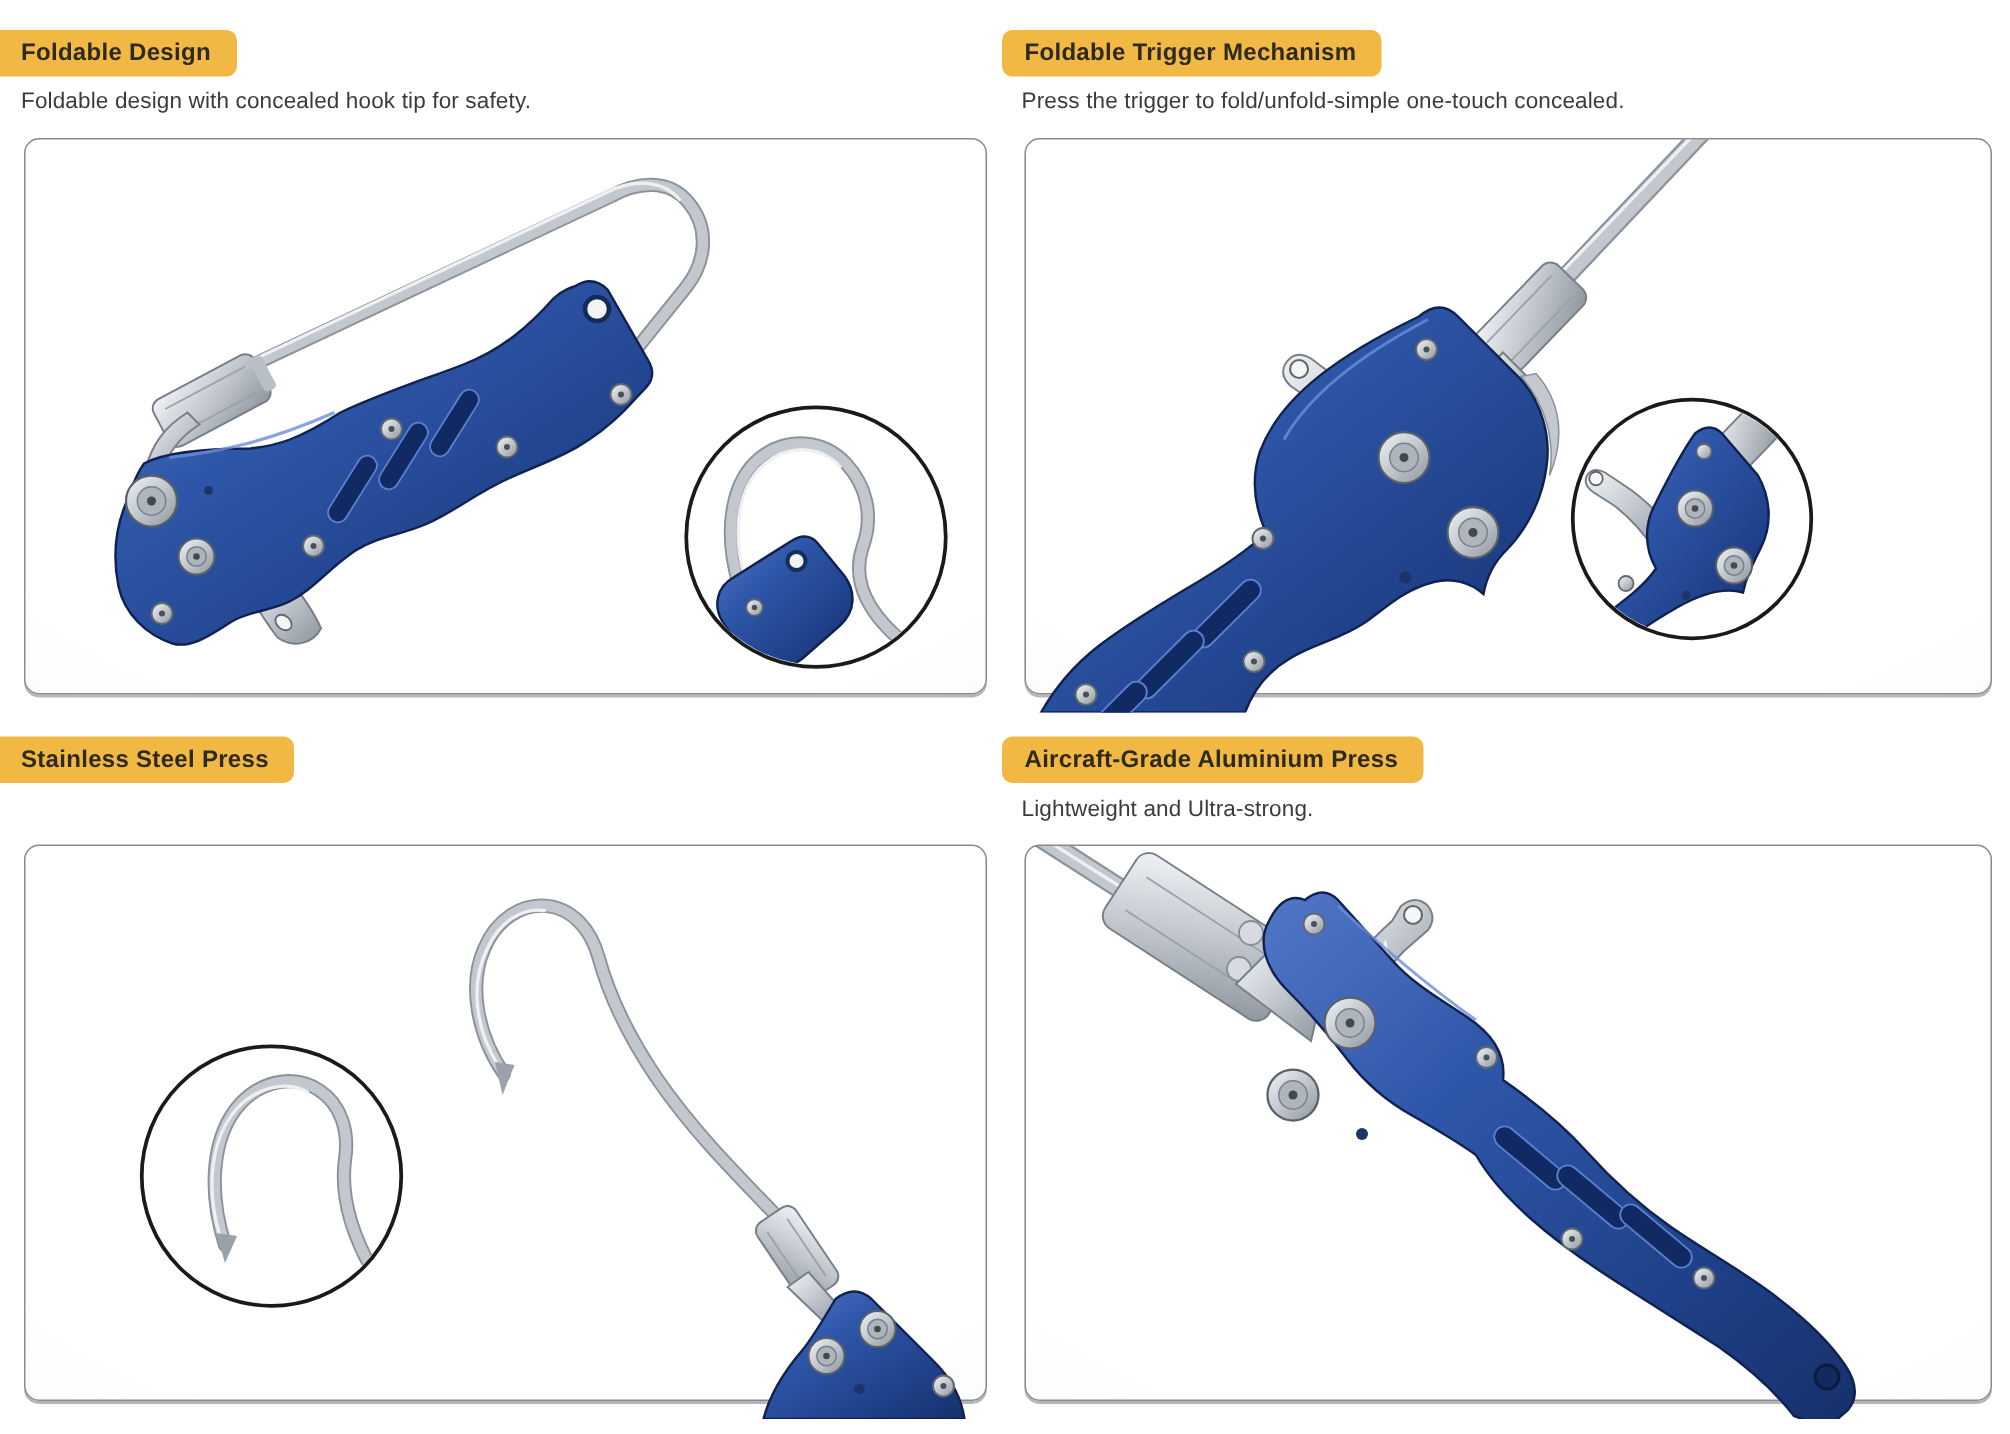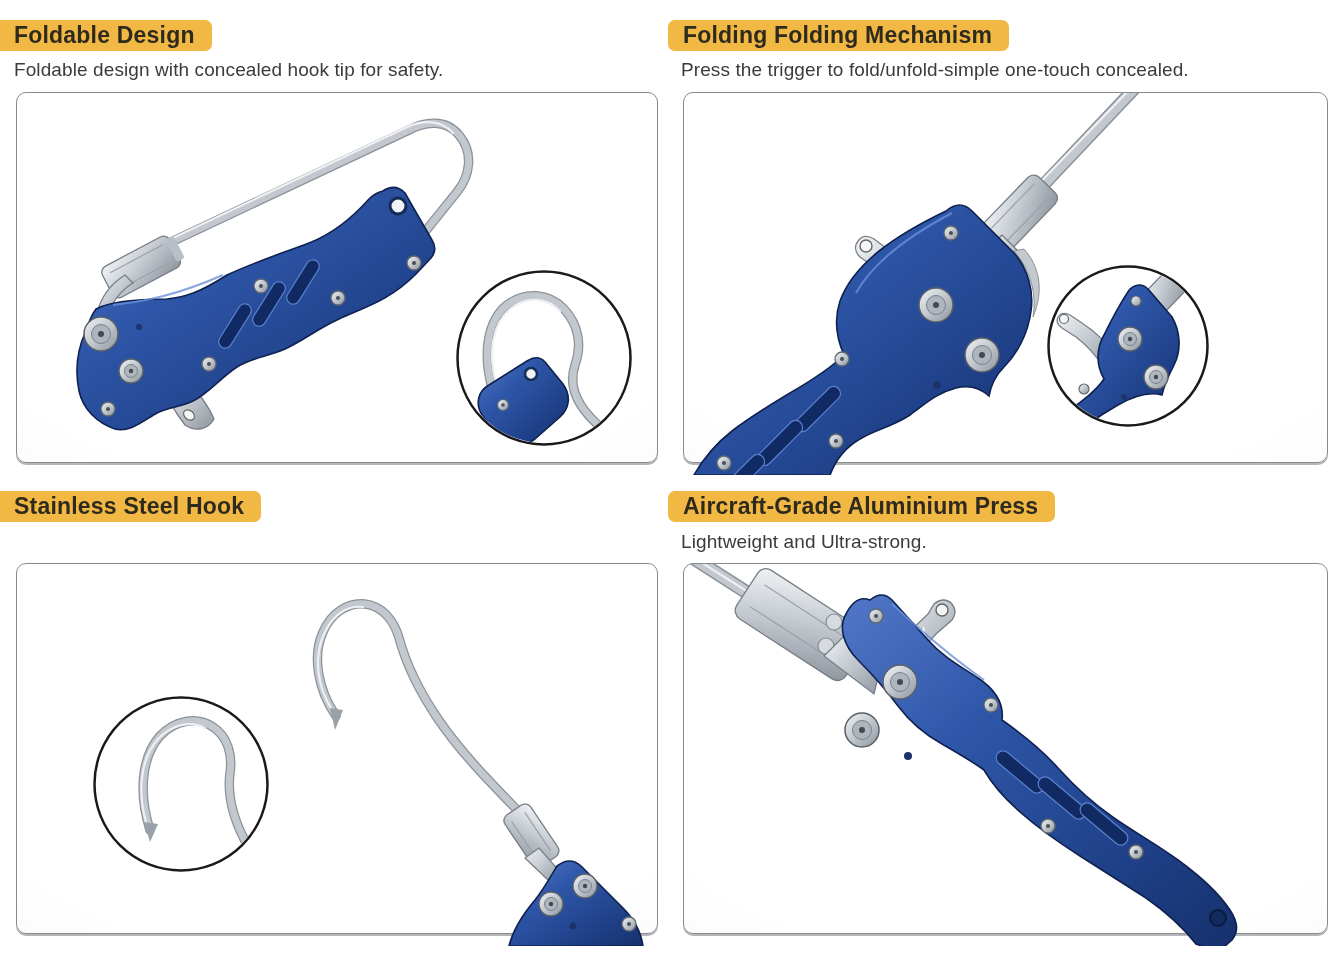--- a/index.html
+++ b/index.html
@@ -8,28 +8,28 @@
     background:#ffffff;
     font-family:"Liberation Sans", sans-serif;
   }
   .feature{position:absolute}
   .badge{
     position:absolute;top:20px;left:0;height:31px;
     display:inline-flex;align-items:center;
     padding:0 17px 0 14px;
     background:var(--badge-bg,#F1B844);
     color:var(--badge-text,#2F2A1E);
-    font-size:23px;font-weight:700;letter-spacing:.2px;white-space:nowrap;
+    font-size:16px;font-weight:700;letter-spacing:.2px;white-space:nowrap;
     border-radius:0 7px 7px 0;
   }
   .col-right .badge{border-radius:7px;padding:0 17px 0 15px}
   .row-2 .badge{top:19px}
   .desc{
     position:absolute;top:59px;left:14px;margin:0;
-    font-size:19px;color:var(--description-text,#3B3B3B);
+    font-size:15px;color:var(--description-text,#3B3B3B);
     letter-spacing:.1px;white-space:nowrap;
   }
   .col-right .desc{left:13px}
   .panel{
     position:absolute;top:92px;left:16px;width:640px;height:369px;
     border:1.5px solid var(--panel-border,#8A8A8A);
     border-radius:10px;
     background:radial-gradient(120% 130% at 50% 40%, #ffffff 52%, #f1f2f4 100%);
     box-shadow:0 2px 0 rgba(88,94,102,.45);
   }
@@ -136,21 +136,21 @@
           <circle class="holeWs" cx="514" cy="281" r="6"></circle>
           <circle cx="486" cy="312" r="5.5" fill="url(#gSteel)" stroke="#60676e" stroke-width="1.2"></circle>
           <circle cx="486" cy="312" r="1.8" fill="#4a5056"></circle>
         </g>
       </g>
     </svg>
   </div>
 </section>
 
 <section class="feature row-1 col-right" style="left:668px;top:0;width:658px;height:472px">
-  <div class="badge">Folding Folding Mechanism</div>
+  <div class="badge">Foldable Trigger Mechanism</div>
   <p class="desc">Press the trigger to fold/unfold-simple one-touch concealed.</p>
   <div class="panel">
     <svg width="643" height="382" viewBox="0 0 643 382">
       <g>
         <path class="wsh" style="stroke-width:13" d="M452 -6 L348 104"></path>
         <path class="wr" style="stroke-width:10" d="M452 -6 L348 104"></path>
         <path class="whi" d="M448 -6 L346 100"></path>
       </g>
       <g transform="rotate(-46 336 120)">
         <rect class="steel" x="297" y="101" width="78" height="38" rx="8"></rect>
@@ -202,21 +202,21 @@
           <circle cx="452" cy="208" r="5" fill="url(#gSteel)" stroke="#60676e" stroke-width="1.2"></circle>
           <circle cx="400" cy="296" r="5" fill="url(#gSteel)" stroke="#60676e" stroke-width="1.2"></circle>
           <circle class="dotd" cx="440" cy="304" r="3"></circle>
         </g>
       </g>
     </svg>
   </div>
 </section>
 
 <section class="feature row-2 col-left" style="left:0;top:472px;width:657px;height:484px">
-  <div class="badge">Stainless Steel Hook</div>
+  <div class="badge">Stainless Steel Press</div>
   <div class="panel">
     <svg width="640" height="382" viewBox="0 0 640 382">
       <g>
         <path class="wsh" d="M319 152 C301 126 295 92 306 68 C314 49 331 38 348 40 C365 42 377 56 382 74 C388 96 400 124 421 155 C445 190 473 218 506 252"></path>
         <path class="wr" d="M319 152 C301 126 295 92 306 68 C314 49 331 38 348 40 C365 42 377 56 382 74 C388 96 400 124 421 155 C445 190 473 218 506 252"></path>
         <path class="whi" d="M315 146 C300 122 296 92 308 68 C316 51 330 41 346 43"></path>
         <path d="M313 144 L318 166 L326 146 Z" fill="#9aa1a8"></path>
       </g>
       <g transform="rotate(56 514 272)">
         <rect class="steel" x="483" y="256" width="62" height="31" rx="7"></rect>

